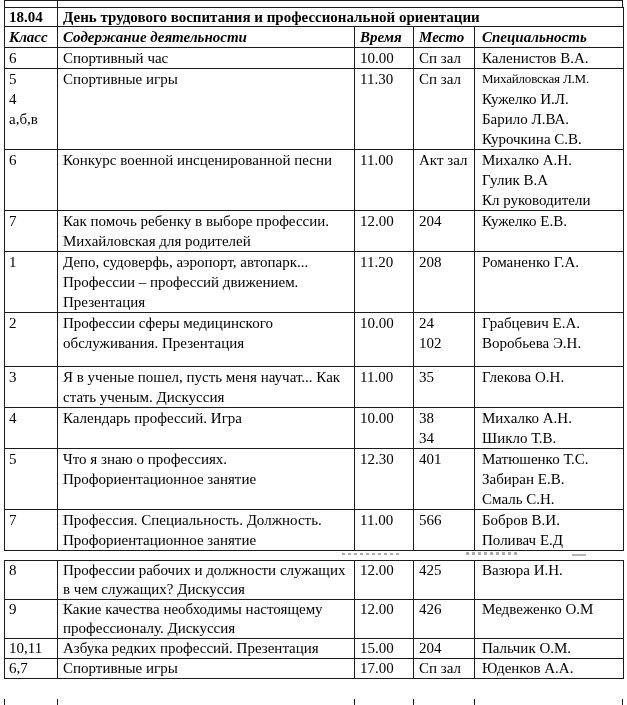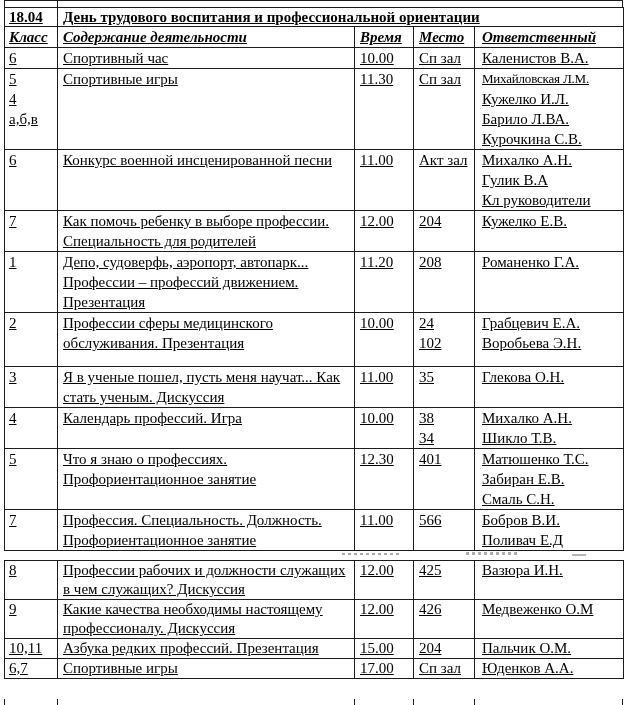--- a/index.html
+++ b/index.html
@@ -3,21 +3,21 @@
 <meta charset="utf-8">
 <style>
   html,body { margin:0; padding:0; background:#ffffff; }
   .page {
     position:relative; width:627px; height:705px; overflow:hidden;
     background:#ffffff; color:#000;
     font-family:"Liberation Serif", serif;
   }
   table {
     position:absolute; left:4px; width:619px;
-    border-collapse:collapse; table-layout:fixed; background:#fff;text-decoration:underline;
+    border-collapse:collapse; table-layout:fixed; background:#fff;
   }
   #t1 { top:7px; }
   #t2 { top:560px; }
   td {
     border:1px solid #1c1c1c; vertical-align:top;
     font-size:15px; padding:0 3px 0 5px; overflow:hidden;
   }
   .cell-line { line-height:20px; min-height:20px; white-space:nowrap; }
   #t2 .cell-line { line-height:19px; min-height:19px; }
   td.class-col { padding-left:4px; }
@@ -55,21 +55,21 @@
     <thead>
       <tr class="title-row">
         <td class="class-col">18.04</td>
         <td colspan="4">День трудового воспитания и профессиональной ориентации</td>
       </tr>
       <tr class="cols-row">
         <td class="class-col">Класс</td>
         <td>Содержание деятельности</td>
         <td>Время</td>
         <td>Место</td>
-        <td class="resp-col">Ответственный</td>
+        <td class="resp-col">Специальность</td>
       </tr>
     </thead>
     <tbody id="t1-body">
         <tr>
           <td class="class-col">
             <div class="cell-line">6</div>
           </td>
           <td>
             <div class="cell-line">Спортивный час</div>
           </td>
@@ -123,21 +123,21 @@
             <div class="cell-line">Гулик В.А</div>
             <div class="cell-line">Кл руководители</div>
           </td>
         </tr>
         <tr>
           <td class="class-col">
             <div class="cell-line">7</div>
           </td>
           <td>
             <div class="cell-line">Как помочь ребенку в выборе профессии.</div>
-            <div class="cell-line">Специальность для родителей</div>
+            <div class="cell-line">Михайловская для родителей</div>
           </td>
           <td>
             <div class="cell-line">12.00</div>
           </td>
           <td>
             <div class="cell-line">204</div>
           </td>
           <td class="resp-col">
             <div class="cell-line">Кужелко Е.В.</div>
           </td>

